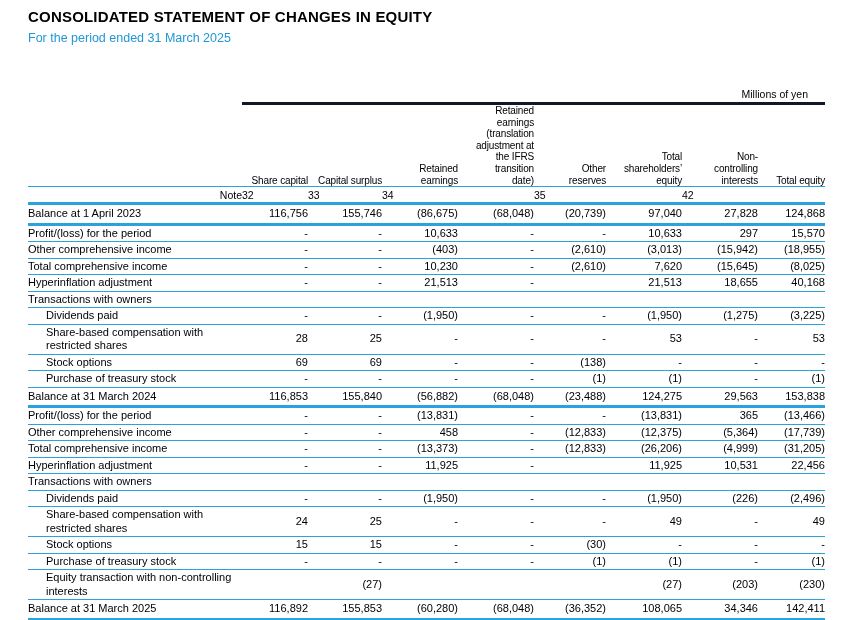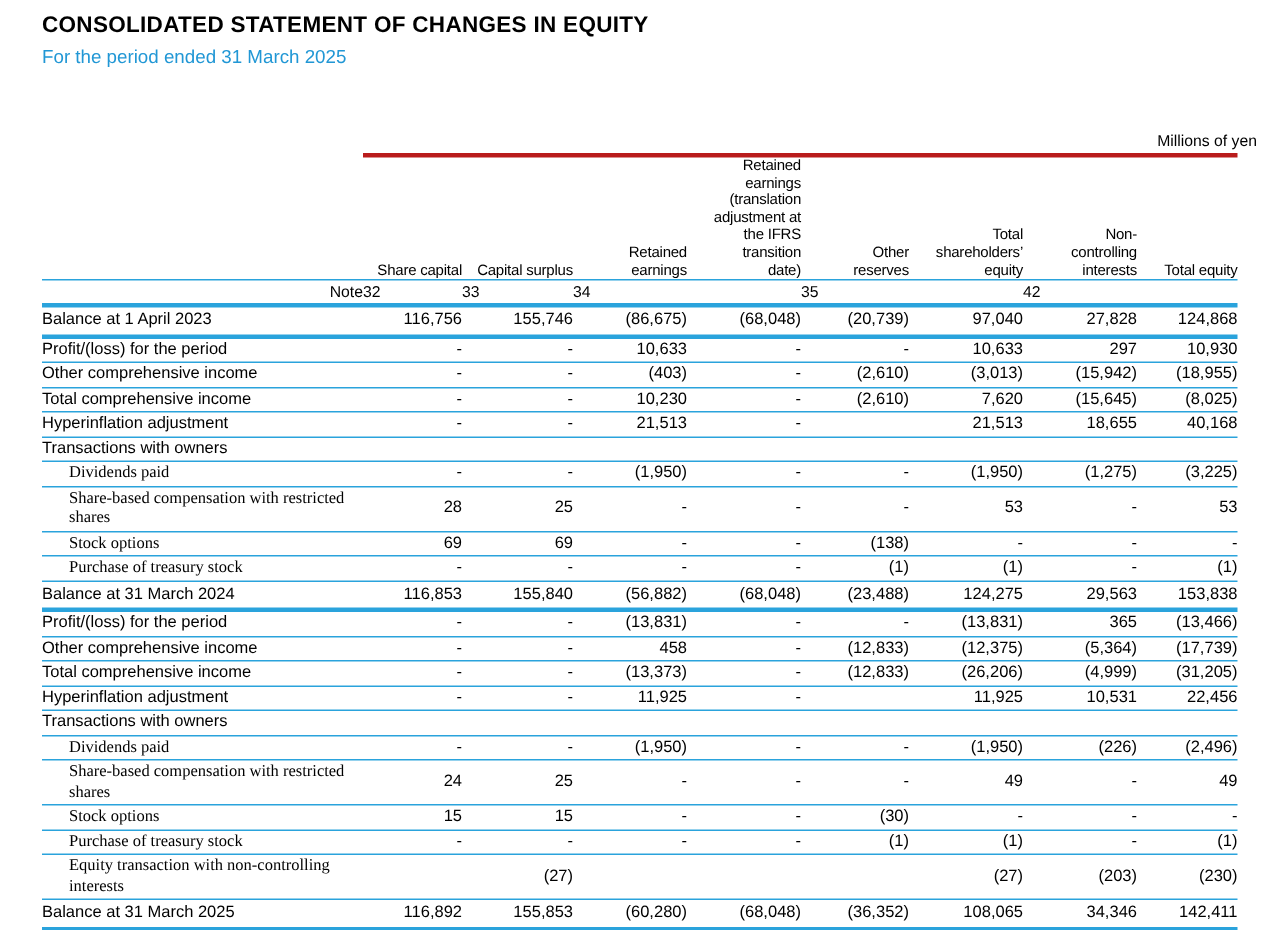--- a/index.html
+++ b/index.html
@@ -4,45 +4,45 @@
 <style>
   html, body { margin:0; padding:0; }
   body {
     width:856px; height:620px; background:#ffffff; position:relative;
     font-family:"Liberation Sans","DejaVu Sans",sans-serif; color:#000;
     overflow:hidden;
   }
   .doc-header { position:absolute; left:28px; top:8px; width:700px; }
   .doc-title  { color:#000000; font-weight:bold; font-size:15px; margin:0 0 6px 0; letter-spacing:0.2px; }
   .doc-sub    { color:#2197d5; font-size:12.5px; margin:0 0 7px 0; }
-  .units      { position:absolute; left:41px; top:88px; width:797px; text-align:right; font-size:10.5px; }
+  .units      { position:absolute; left:11px; top:88px; width:797px; text-align:right; font-size:10.5px; }
 
   table.stmt {
     position:absolute; left:28px; top:102px; width:797px;
     border-collapse:collapse; table-layout:fixed;
   }
   .stmt th, .stmt td { padding:0; font-weight:normal; }
 
   .num-head {
     vertical-align:bottom; text-align:right;
     font-size:10px; line-height:11.6px; letter-spacing:-0.15px;
     padding:2px 6px 2px 0; white-space:nowrap;
-    border-top:3px solid #b91c1c;
+    border-top:3px solid #0f172a;
   }
   tr.note-row { border-top:1.5px solid #2aa3dc; border-bottom:3px solid #2aa3dc; }
   tr.note-row td { font-size:10.5px; height:15px; vertical-align:middle; }
   .note-label { text-align:right; padding-right:2px; }
   .note-num   { text-align:left; }
 
   .stmt tbody td { font-size:11px; line-height:13.5px; vertical-align:middle; padding:1px 0; }
   .stmt tbody tr { border-bottom:1.5px solid #2aa3dc; }
   .stmt tbody tr.balance { border-bottom:3px solid #2aa3dc; font-weight:bold; }
   .stmt tbody tr.balance td { padding-top:2px; padding-bottom:2px; }
   td.rowlabel { padding-left:5px; }
-  td.rowlabel.indent { padding-left:18px;font-family:Liberation Serif, serif; }
+  td.rowlabel.indent { padding-left:18px; }
   td.val { text-align:right; padding-right:7px; }
 </style>
 </head>
 <body>
 
 <div class="doc-header">
   <p class="doc-title">CONSOLIDATED STATEMENT OF CHANGES IN EQUITY</p>
   <p class="doc-sub">For the period ended 31 March 2025</p>
 </div>
 
@@ -129,21 +129,21 @@
       </tr>
       <tr>
         <td colspan="2" class="rowlabel">Profit/(loss) for the period</td>
         <td class="val">-</td>
         <td class="val">-</td>
         <td class="val">10,633</td>
         <td class="val">-</td>
         <td class="val">-</td>
         <td class="val">10,633</td>
         <td class="val">297</td>
-        <td class="val">10,930</td>
+        <td class="val">15,570</td>
       </tr>
       <tr>
         <td colspan="2" class="rowlabel">Other comprehensive income</td>
         <td class="val">-</td>
         <td class="val">-</td>
         <td class="val">(403)</td>
         <td class="val">-</td>
         <td class="val">(2,610)</td>
         <td class="val">(3,013)</td>
         <td class="val">(15,942)</td>

